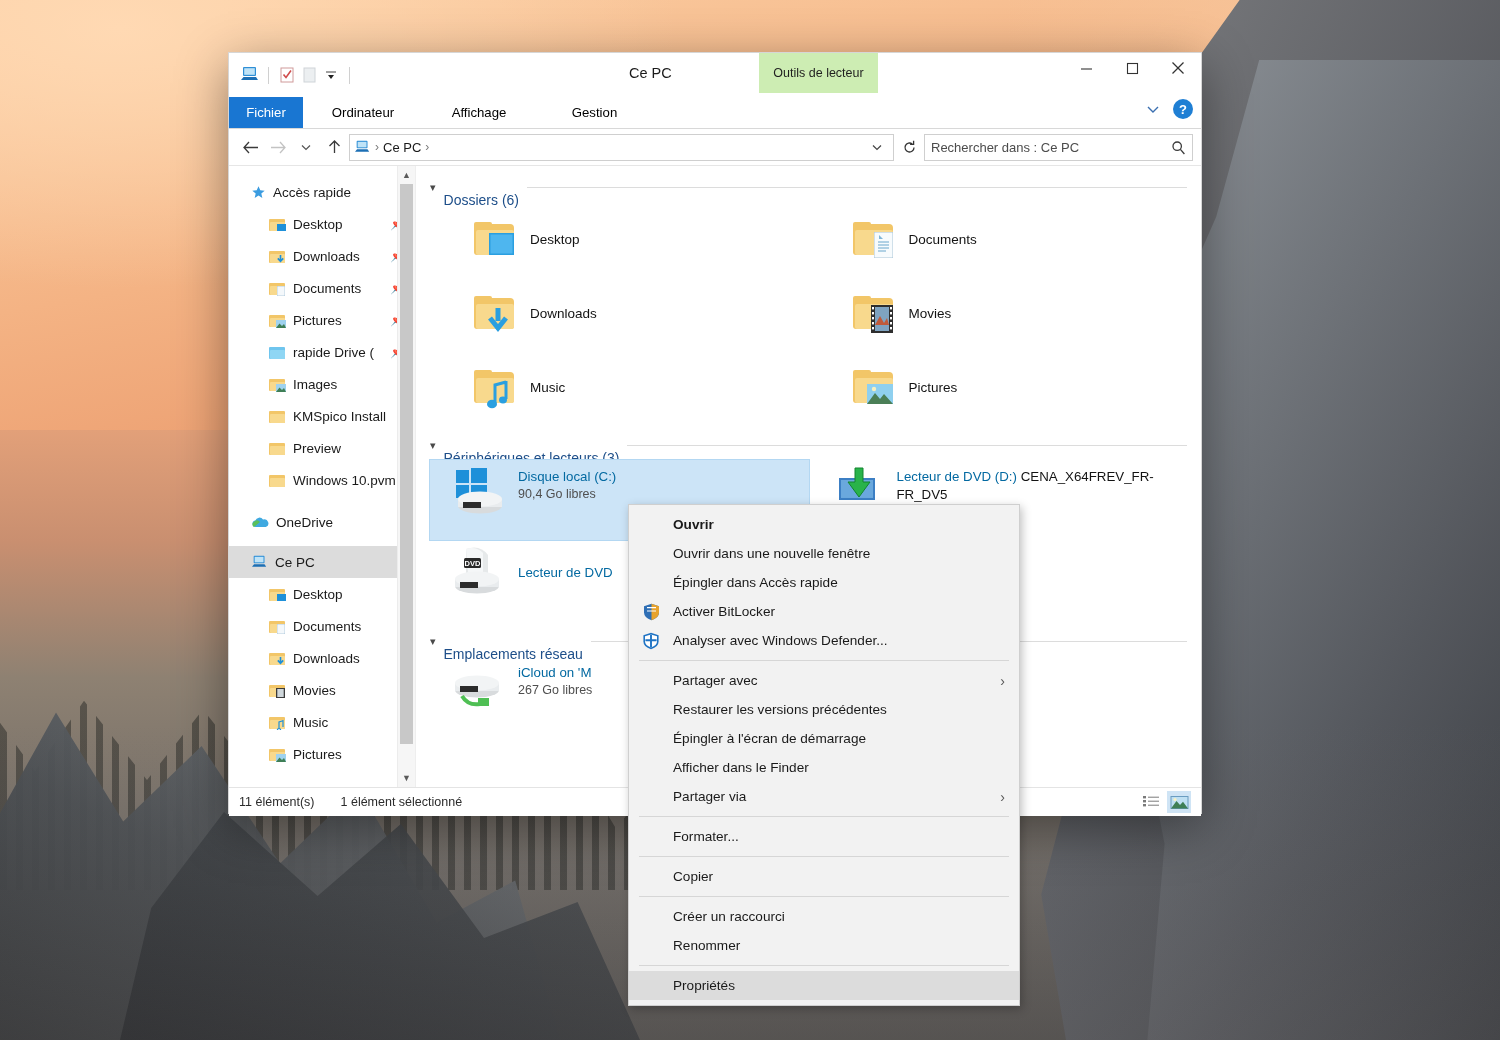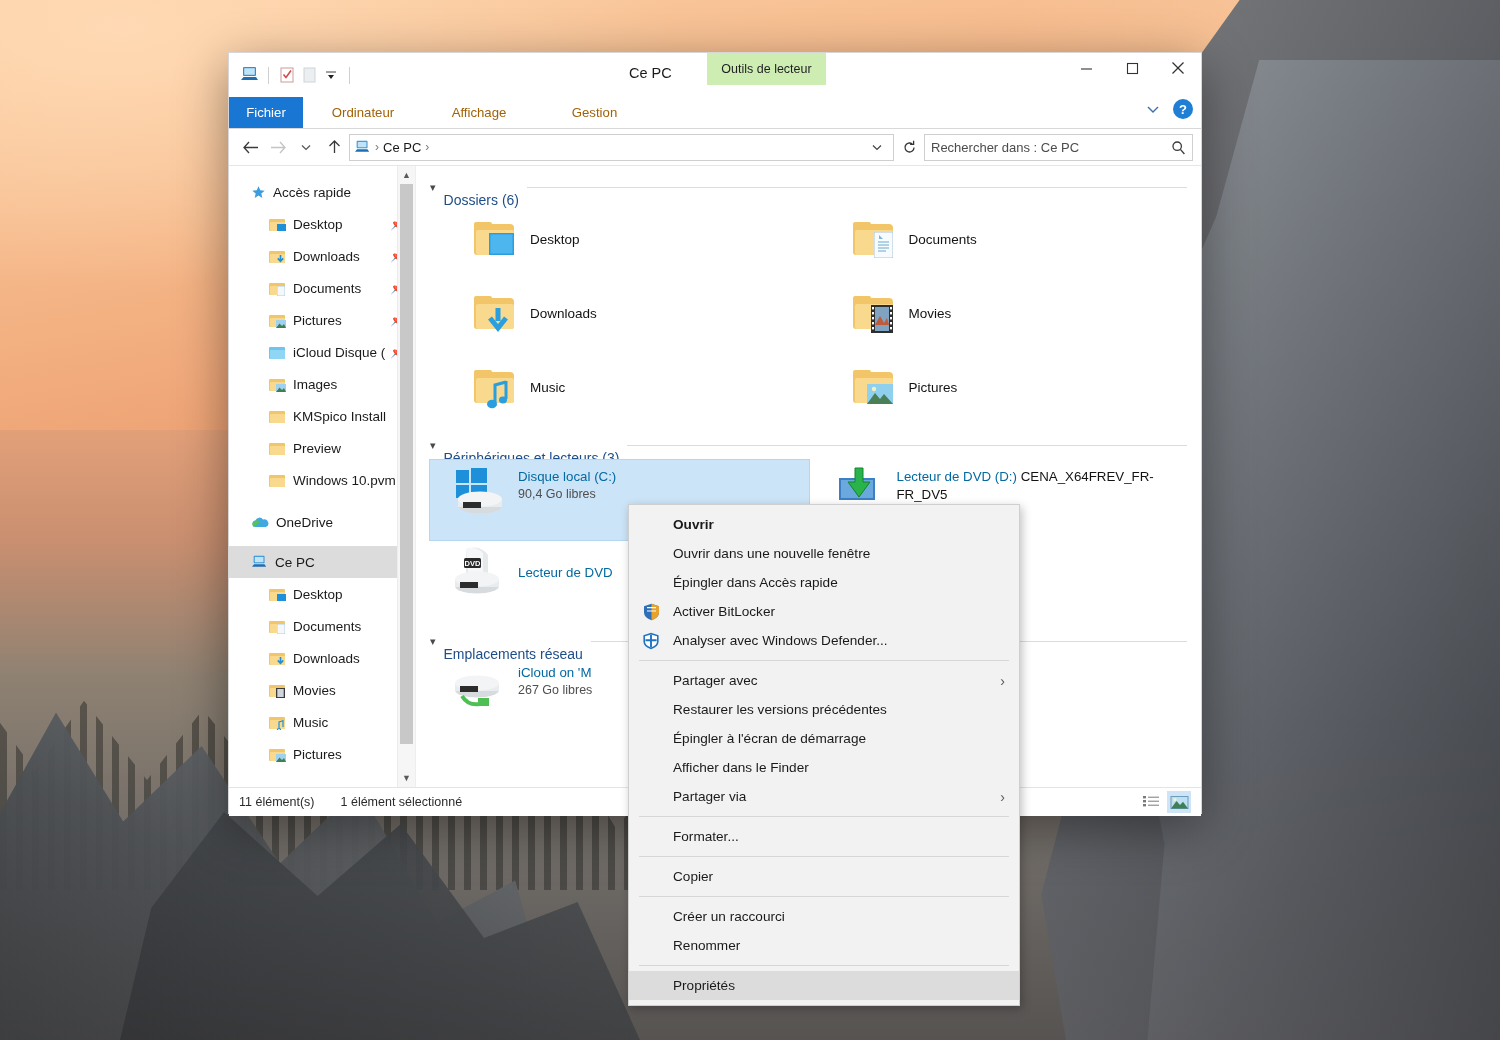--- a/index.html
+++ b/index.html
@@ -64,29 +64,29 @@
     box-shadow:0 14px 48px rgba(0,0,0,.42);
     font-size:13.5px;color:#1a1a1a;
   }
   
   .titlebar{height:44px;position:relative;background:#fff;}
   .qat{position:absolute;left:10px;top:9px;display:flex;align-items:center;gap:0;height:26px;}
   .qat .sep{width:1px;height:17px;background:#d0d0d0;margin:0 7px;}
   .qat .qicon{width:22px;height:22px;display:flex;align-items:center;justify-content:center;}
   .win-title{position:absolute;left:400px;top:12px;font-size:14.5px;color:#1b1b1b;}
   .ctx-tab{
-    position:absolute;left:478px;top:0;width:119px;height:32px;
+    position:absolute;left:530px;top:0;width:119px;height:40px;
     background:#cdedb3;color:#1f1f1f;font-size:12.5px;
     display:flex;align-items:center;justify-content:center;
   }
   .wbtns{position:absolute;right:0;top:0;display:flex;}
   .wbtn{width:46px;height:30px;display:flex;align-items:center;justify-content:center;cursor:default;}
   
   .tabrow{height:31px;position:relative;border-bottom:1px solid #d8d8d8;background:#fff;padding-left:36px;}
-  .tab{position:absolute;top:0;height:31px;display:flex;align-items:center;justify-content:center;font-size:13.2px;color:#a16207;}
+  .tab{position:absolute;top:0;height:31px;display:flex;align-items:center;justify-content:center;font-size:13.2px;color:#000000;}
   .tab.file{left:0;width:74px;background:#1976d2;color:#fff;}
   .tab.t1{left:74px;width:120px;}
   .tab.t2{left:194px;width:112px;}
   .tab.t3{left:306px;width:119px;background:#fff;}
   .ribbon-right{position:absolute;right:8px;top:2px;display:flex;align-items:center;gap:12px;}
   .help{width:20px;height:20px;border-radius:50%;background:#1f7fd4;color:#fff;font-size:13px;display:flex;align-items:center;justify-content:center;font-weight:bold;}
   
   .addrbar{height:36px;display:flex;align-items:center;padding:0 8px;gap:2px;background:#fff;border-bottom:1px solid #e6e6e6;}
   .navbtn{width:26px;height:26px;display:flex;align-items:center;justify-content:center;color:#555;font-size:16px;}
   .navbtn.dim{color:#c0c0c0;}
@@ -379,21 +379,21 @@
           </span>
           <span>Pictures</span>
           <span class="pin">📌</span>
         </div>
 
         <div class="navitem indent">
           <span class="nfolder">
             <i class="b" style="background:#6fc5ee"></i>
               <i class="f" style="background:#8fd6f4"></i>
           </span>
-          <span>iCloud Disque (</span>
+          <span>rapide Drive (</span>
           <span class="pin">📌</span>
         </div>
 
         <div class="navitem indent">
           <span class="nfolder">
               <i class="b"></i>
               <i class="f"></i>
             <svg class="e" width="10" height="8" viewBox="0 0 10 8" style="position:absolute;right:0;bottom:0">
                 <rect width="10" height="8" fill="#9fd2ef"></rect>
                 <path d="M0 8 L3.5 3.5 L6 6 L8 4 L10 8 Z" fill="#3f7f56"></path>

